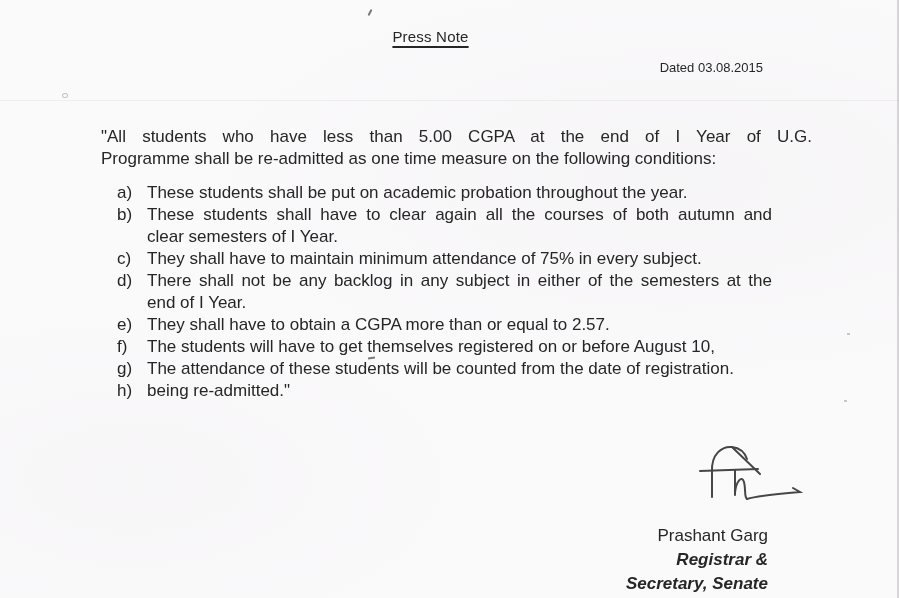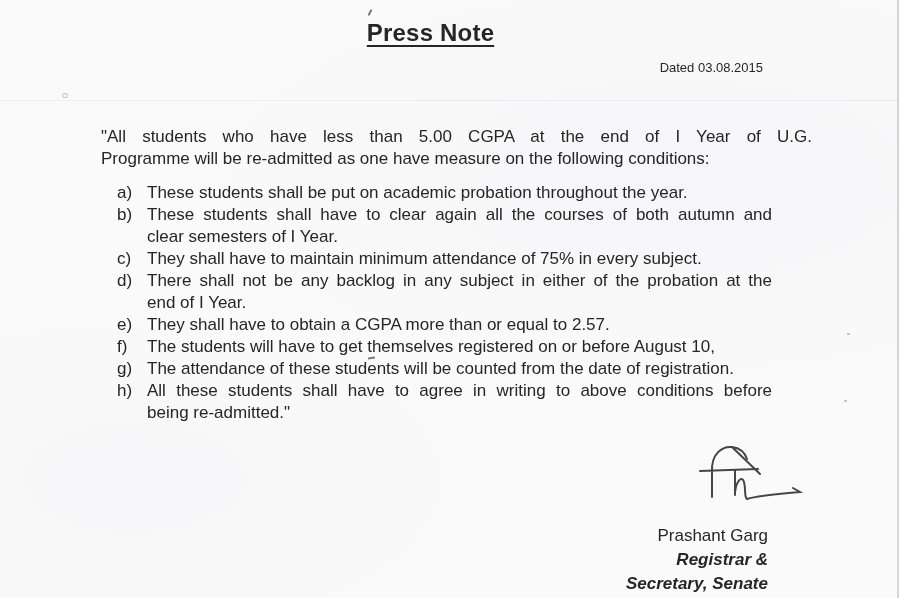--- a/index.html
+++ b/index.html
@@ -40,26 +40,27 @@
     border-radius: 1px;
   }
 
   .title-row {
     position: absolute; top: 19px; left: 0; width: 100%;
     text-align: center;
   }
   .title-row .title {
     display: inline-block;
     transform: translateX(-19px);
-    font-size: 24px;
-    font-weight: bold;
+    font-size: 15px;
+    font-weight: normal;
     letter-spacing: 0.2px;
     text-decoration: underline;
     text-decoration-thickness: 2px;
     text-underline-offset: 4px;
+    margin-top: 9px;
   }
 
   .date-line {
     position: absolute; top: 60px; right: 136px;
     font-size: 13px;
   }
 
   .body-text { font-size: 17px; line-height: 22px; }
 
   .intro {
@@ -100,21 +101,21 @@
   <div class="speck speck-dot" style="left:844px; top:400px;"></div>
 
   <div class="title-row">
     <span class="title">Press Note</span>
   </div>
 
   <div class="date-line">Dated 03.08.2015</div>
 
   <div class="intro body-text lines">
     <div>"All students who have less than 5.00 CGPA at the end of I Year of U.G.</div>
-    <div>Programme will be re-admitted as one have measure on the following conditions:</div>
+    <div>Programme shall be re-admitted as one time measure on the following conditions:</div>
   </div>
 
   <div class="conditions body-text">
 
     <div class="cond">
       <span class="lbl">a)</span>
       <div class="lines">
         <div>These students shall be put on academic probation throughout the year.</div>
       </div>
     </div>
@@ -130,21 +131,21 @@
     <div class="cond">
       <span class="lbl">c)</span>
       <div class="lines">
         <div>They shall have to maintain minimum attendance of 75% in every subject.</div>
       </div>
     </div>
 
     <div class="cond">
       <span class="lbl">d)</span>
       <div class="lines">
-        <div>There shall not be any backlog in any subject in either of the probation at the</div>
+        <div>There shall not be any backlog in any subject in either of the semesters at the</div>
         <div>end of I Year.</div>
       </div>
     </div>
 
     <div class="cond">
       <span class="lbl">e)</span>
       <div class="lines">
         <div>They shall have to obtain a CGPA more than or equal to 2.57.</div>
       </div>
     </div>
@@ -159,21 +160,20 @@
     <div class="cond">
       <span class="lbl">g)</span>
       <div class="lines">
         <div>The attendance of these students will be counted from the date of registration.</div>
       </div>
     </div>
 
     <div class="cond">
       <span class="lbl">h)</span>
       <div class="lines">
-        <div>All these students shall have to agree in writing to above conditions before</div>
         <div>being re-admitted."</div>
       </div>
     </div>
 
   </div>
 
   <svg class="sig-scribble" width="120" height="60" viewBox="0 0 120 60" fill="none" stroke="#333333" stroke-width="2" stroke-linecap="round" opacity="0.9">
     <path d="M20,26 L20,53"></path>
     <path d="M20,28 C19,10 30,2 40,3 C48,4 53,9 55,15"></path>
     <path d="M40,3 L68,30"></path>

